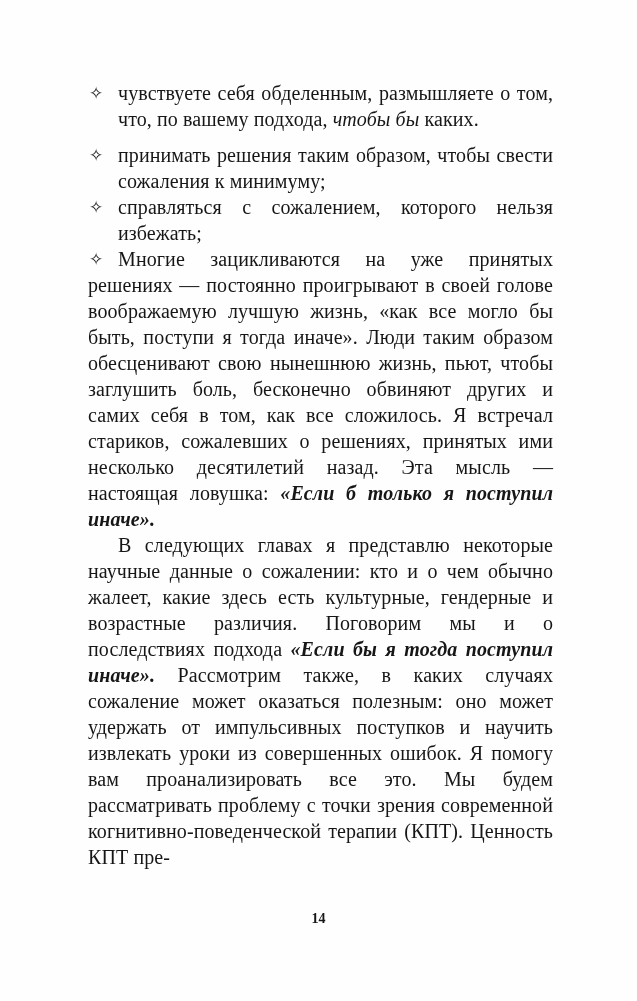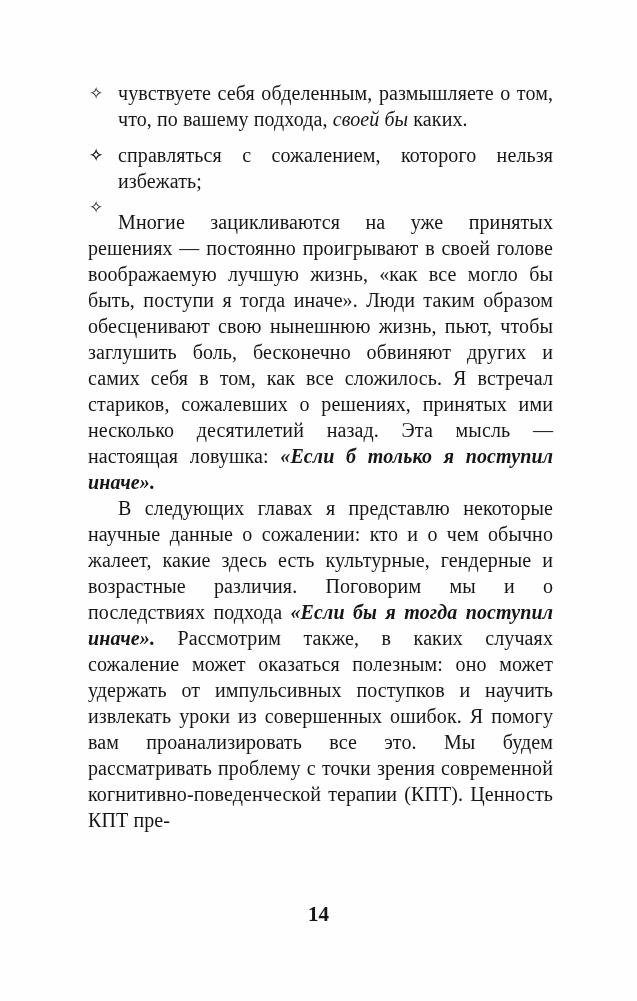--- a/index.html
+++ b/index.html
@@ -36,40 +36,40 @@
     position: absolute;
     left: 1px;
     top: 1px;
     font-size: 17px;
     line-height: 26px;
   }
   .block.para {
     text-indent: 30px;
   }
   .gap-sm { margin-top: 10px; }
-  .gap-md { margin-top: 15px; }
+  .gap-md { }
   .seg-i { font-style: italic; }
   .seg-bi { font-style: italic; font-weight: bold; }
   .folio {
     position: absolute;
     bottom: 74px;
     left: 0;
     right: 0;
     text-align: center;
-    font-size: 21px;
+    font-size: 14px;
     font-weight: bold;
     color: #161616;
   }
 </style>
 </head>
 <body>
 
 <div class="page">
   <div class="text-block">
-      <div class="block bullet"><span class="marker">✧</span><span class="seg-n">чувствуете себя обделенным, размышляете о том, что, по вашему подхода, </span><span class="seg-i">своей бы</span><span class="seg-n"> каких.</span></div>
-      <div class="block bullet gap-sm"><span class="marker">✧</span></div>
+      <div class="block bullet"><span class="marker">✧</span><span class="seg-n">чувствуете себя обделенным, размышляете о том, что, по вашему подхода, </span><span class="seg-i">чтобы бы</span><span class="seg-n"> каких.</span></div>
+      <div class="block bullet gap-sm"><span class="marker">✧</span><span class="seg-n">принимать решения таким образом, чтобы свести сожаления к минимуму;</span></div>
       <div class="block bullet"><span class="marker">✧</span><span class="seg-n">справляться с сожалением, которого нельзя избежать;</span></div>
       <div class="block bullet"><span class="marker">✧</span></div>
       <div class="block para gap-md"><span class="seg-n">Многие зацикливаются на уже принятых решениях — постоянно проигрывают в своей голове воображаемую лучшую жизнь, «как все могло бы быть, поступи я тогда иначе». Люди таким образом обесценивают свою нынешнюю жизнь, пьют, чтобы заглушить боль, бесконечно обвиняют других и самих себя в том, как все сложилось. Я встречал стариков, сожалевших о решениях, принятых ими несколько десятилетий назад. Эта мысль — настоящая ловушка: </span><span class="seg-bi">«Если б только я поступил иначе».</span></div>
       <div class="block para"><span class="seg-n">В следующих главах я представлю некоторые научные данные о сожалении: кто и о чем обычно жалеет, какие здесь есть культурные, гендерные и возрастные различия. Поговорим мы и о последствиях подхода </span><span class="seg-bi">«Если бы я тогда поступил иначе».</span><span class="seg-n"> Рассмотрим также, в каких случаях сожаление может оказаться полезным: оно может удержать от импульсивных поступков и научить извлекать уроки из совершенных ошибок. Я помогу вам проанализировать все это. Мы будем рассматривать проблему с точки зрения современной когнитивно-поведенческой терапии (КПТ). Ценность КПТ пре-</span></div>
     </div>
   <div class="folio">14</div>
 </div>
 
 </body></html>

